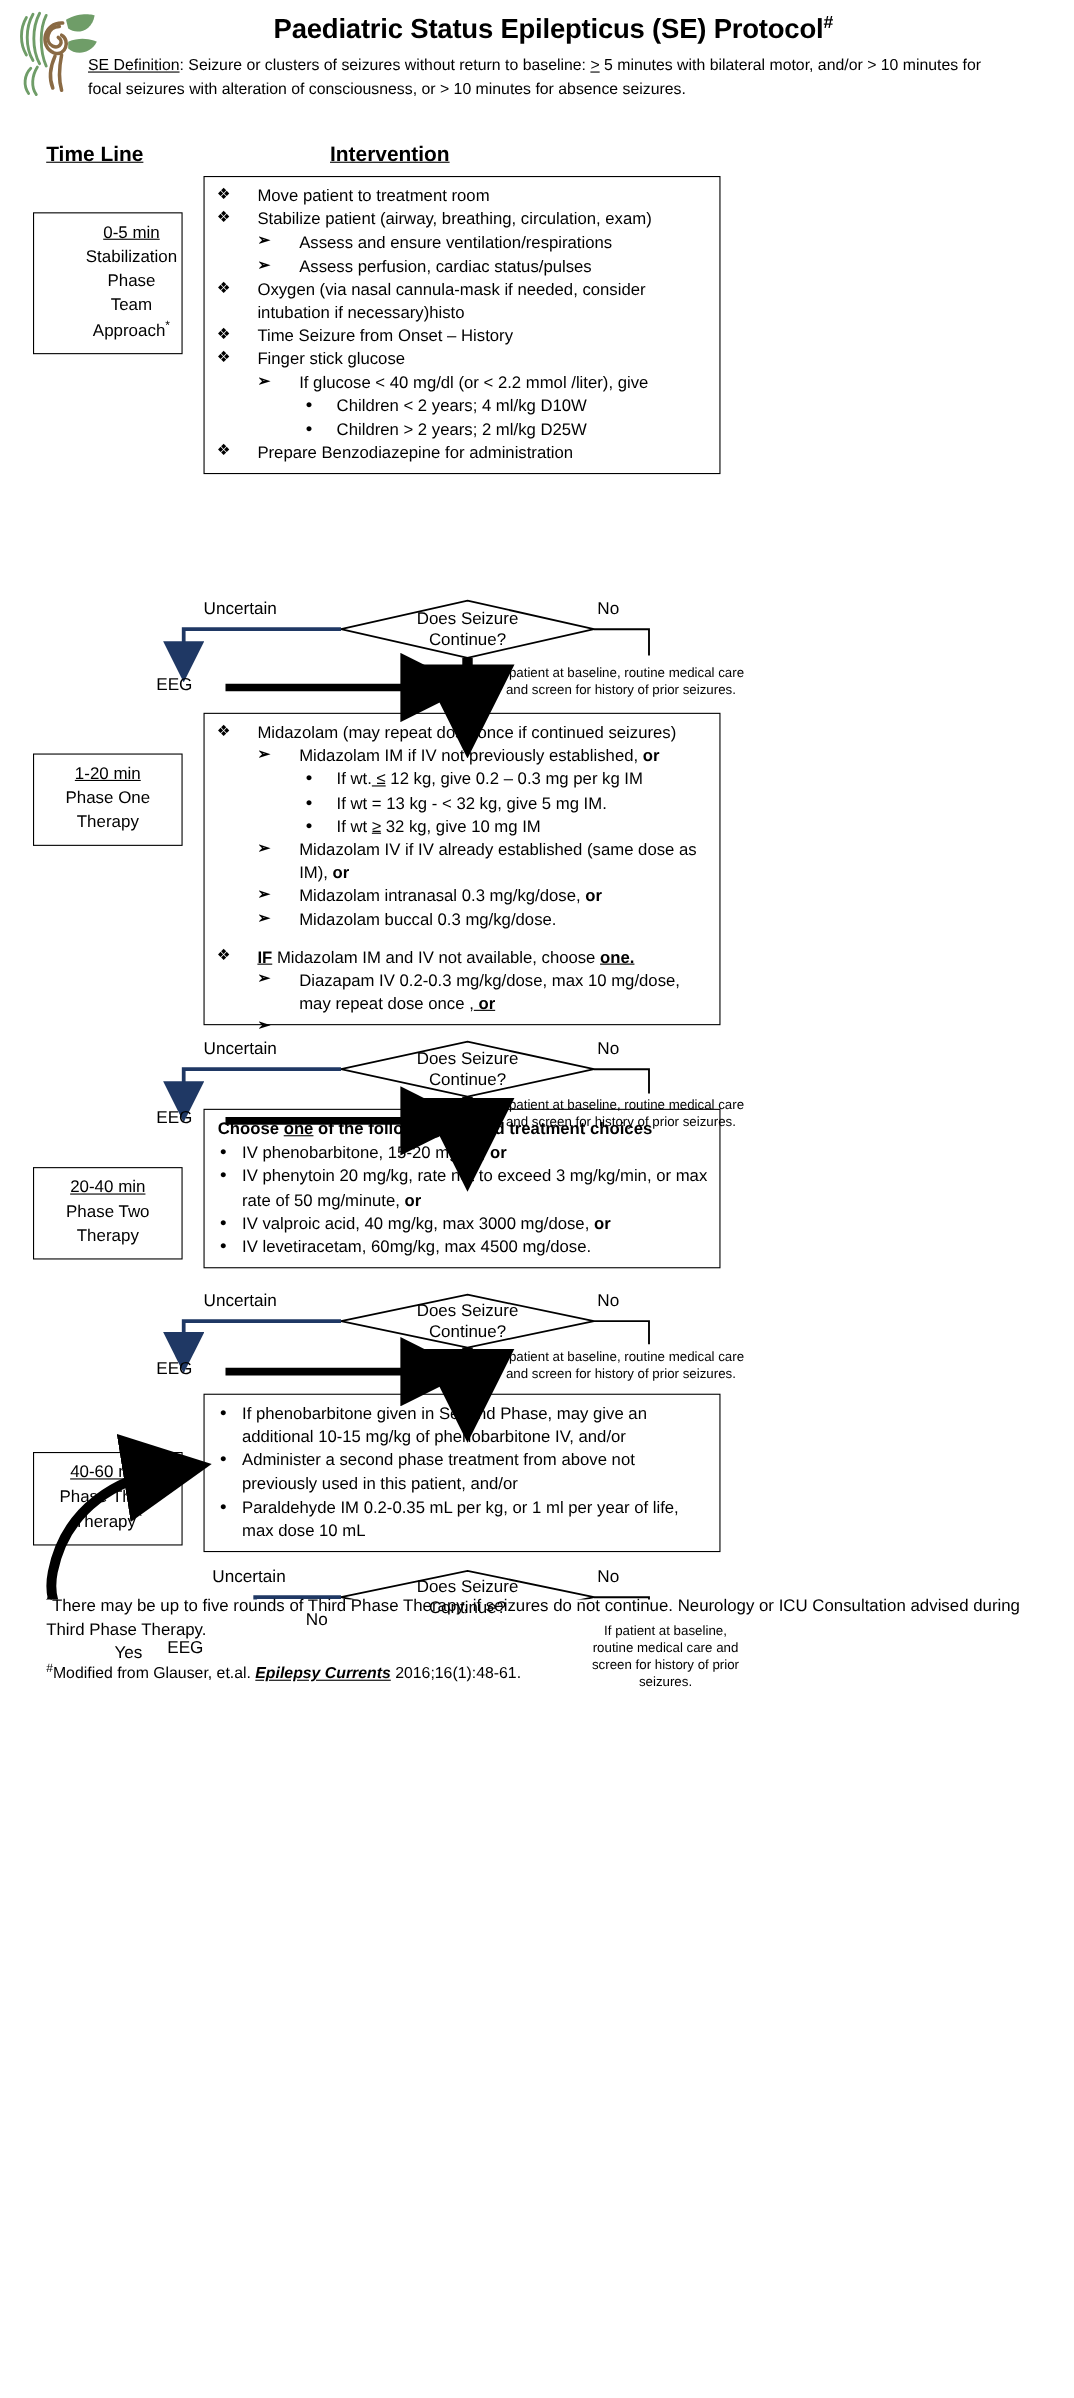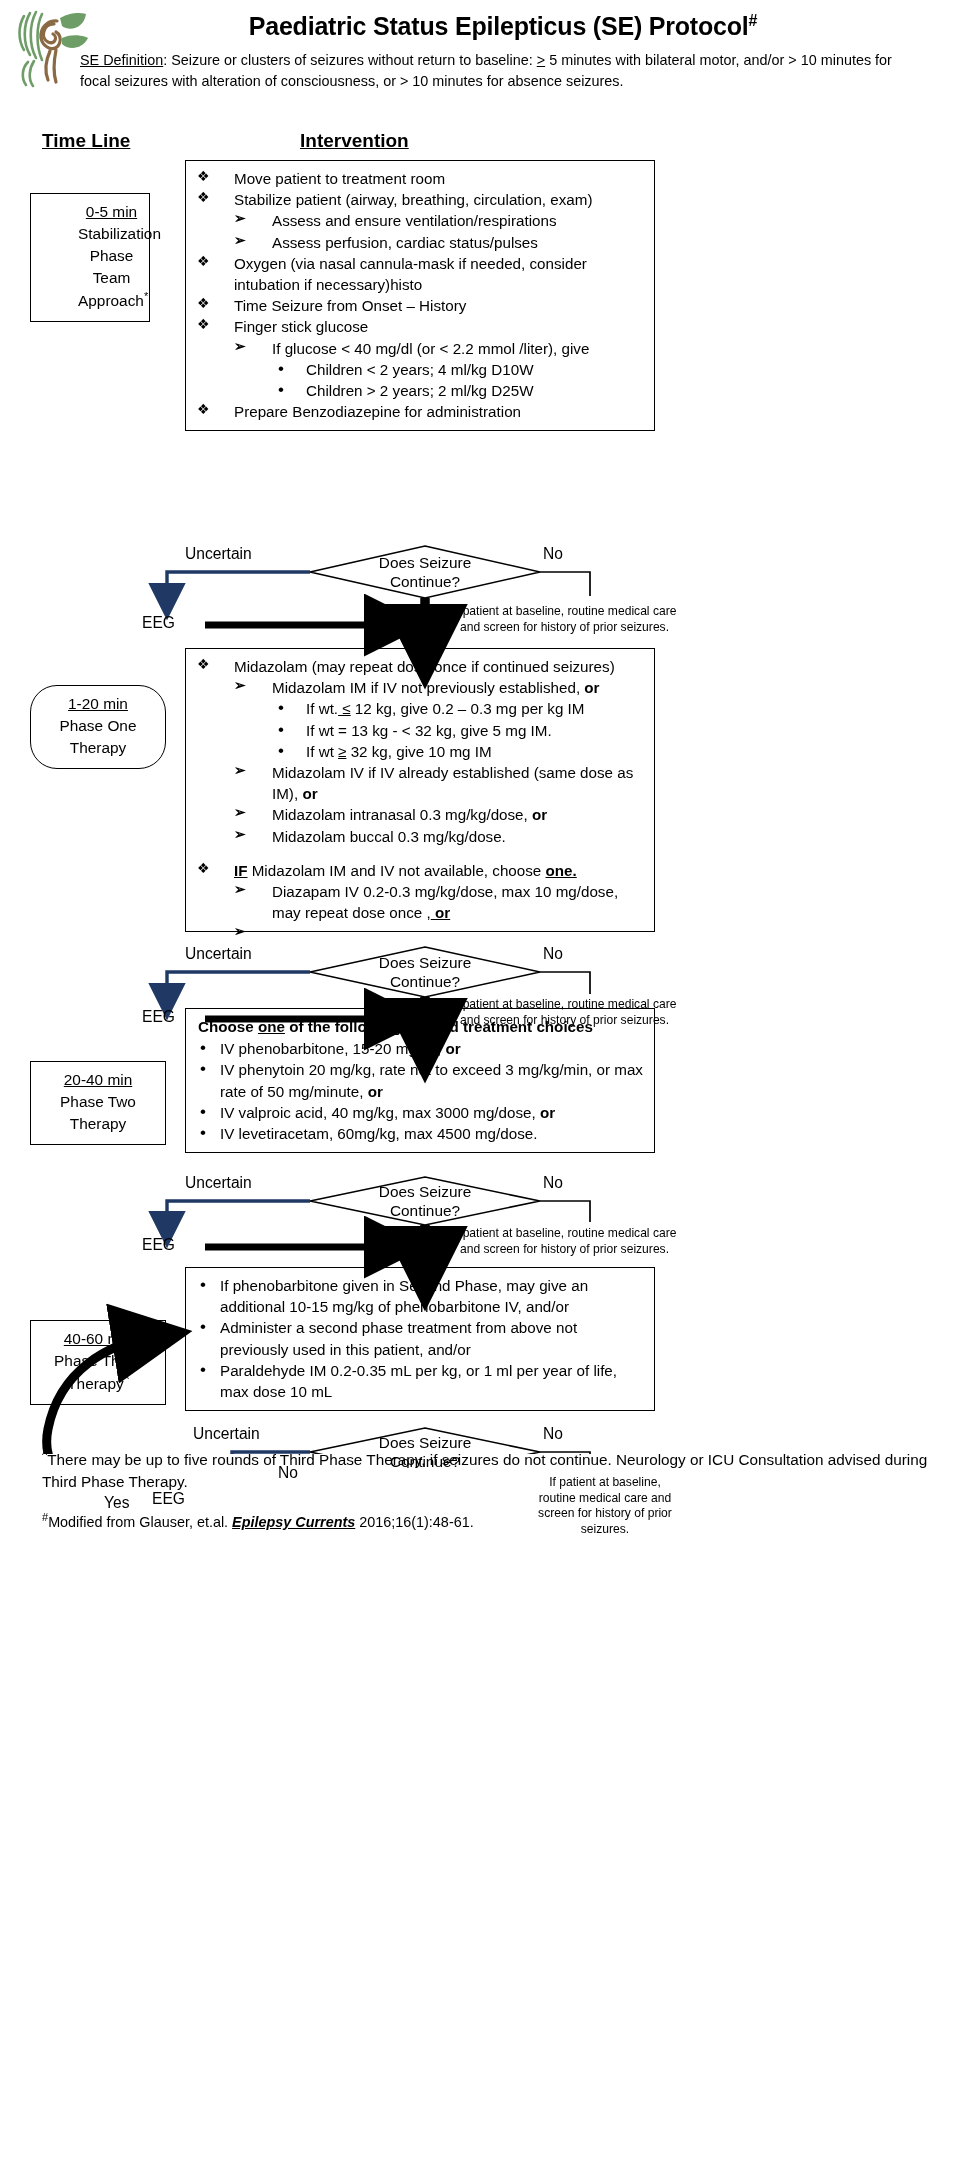--- a/index.html
+++ b/index.html
@@ -179,28 +179,28 @@
 
       <polygon points="425,1264 540,1288 425,1312 310,1288" fill="#fff" stroke="#000" stroke-width="1.6"></polygon>
       <path d="M310,1288 L232,1288 L232,1316" stroke="#1F3864" stroke-width="3.4" fill="none" marker-end="url(#ahN)"></path>
       <path d="M540,1288 L590,1288 L590,1308" stroke="#000" stroke-width="1.7" fill="none"></path>
 
       <path d="M232,1337 L578,1337" stroke="#000" stroke-width="8" fill="none" marker-end="url(#ahThin)"></path>
 
       <path d="M225,1340 C 120,1350, 35,1330, 48,1265 C 60,1205, 110,1180, 148,1174" stroke="#000" stroke-width="9" fill="none" stroke-linecap="round" marker-end="url(#ahB)"></path>
     </svg>
 
-    <div class="tl-box" style="left:30px; top:29px; width:120px;padding-left:47px;">
+    <div class="tl-box" style="left:30px; top:29px; width:136px;padding-left:47px;">
       <div class="rng">0-5 min</div>
       <div>Stabilization</div>
       <div>Phase</div>
       <div><span>Team Approach</span><sup>*</sup></div>
     </div>
 
-    <div class="tl-box" style="left:30px; top:521px; width:136px;border-radius:27px;">
+    <div class="tl-box" style="left:30px; top:521px; width:136px;">
       <div class="rng">1-20 min</div>
       <div>Phase One</div>
       <div>Therapy</div>
     </div>
 
     <div class="tl-box" style="left:30px; top:897px; width:136px;">
       <div class="rng">20-40 min</div>
       <div>Phase Two</div>
       <div>Therapy</div>
     </div>

